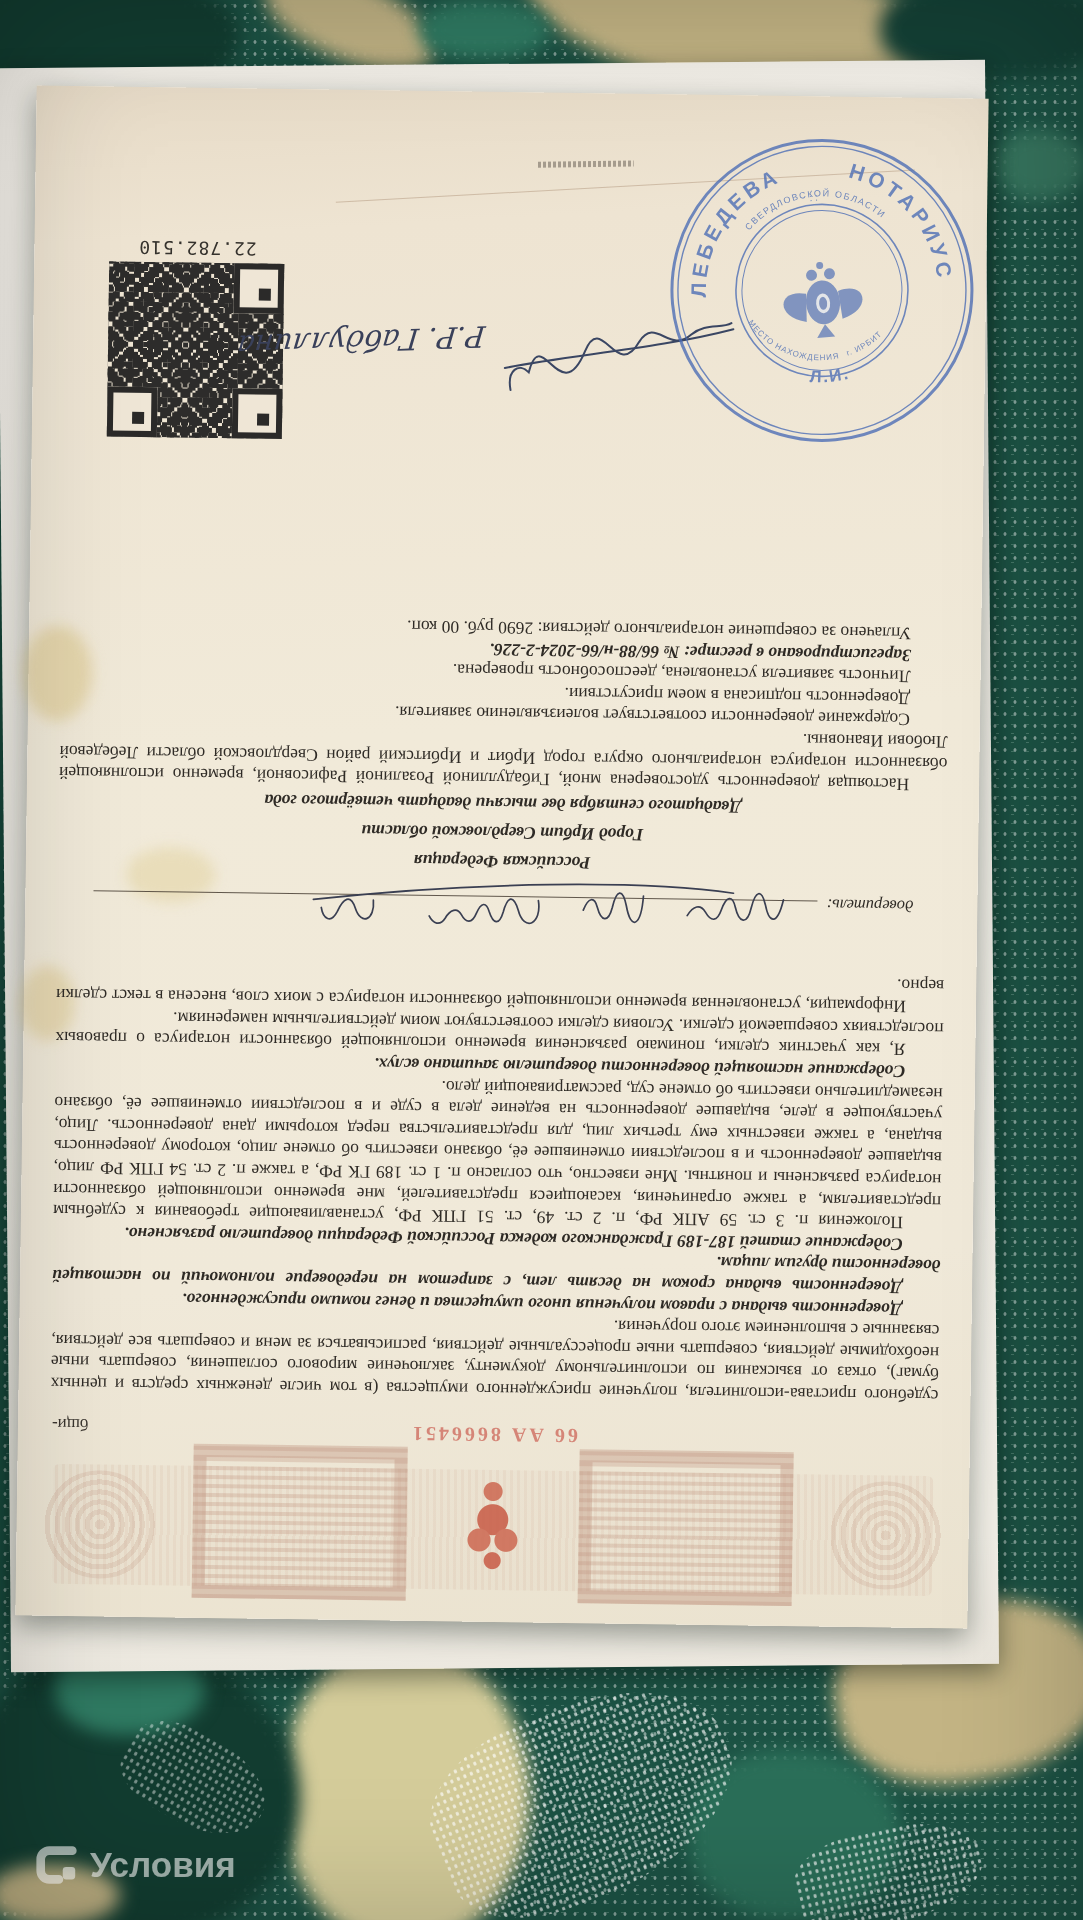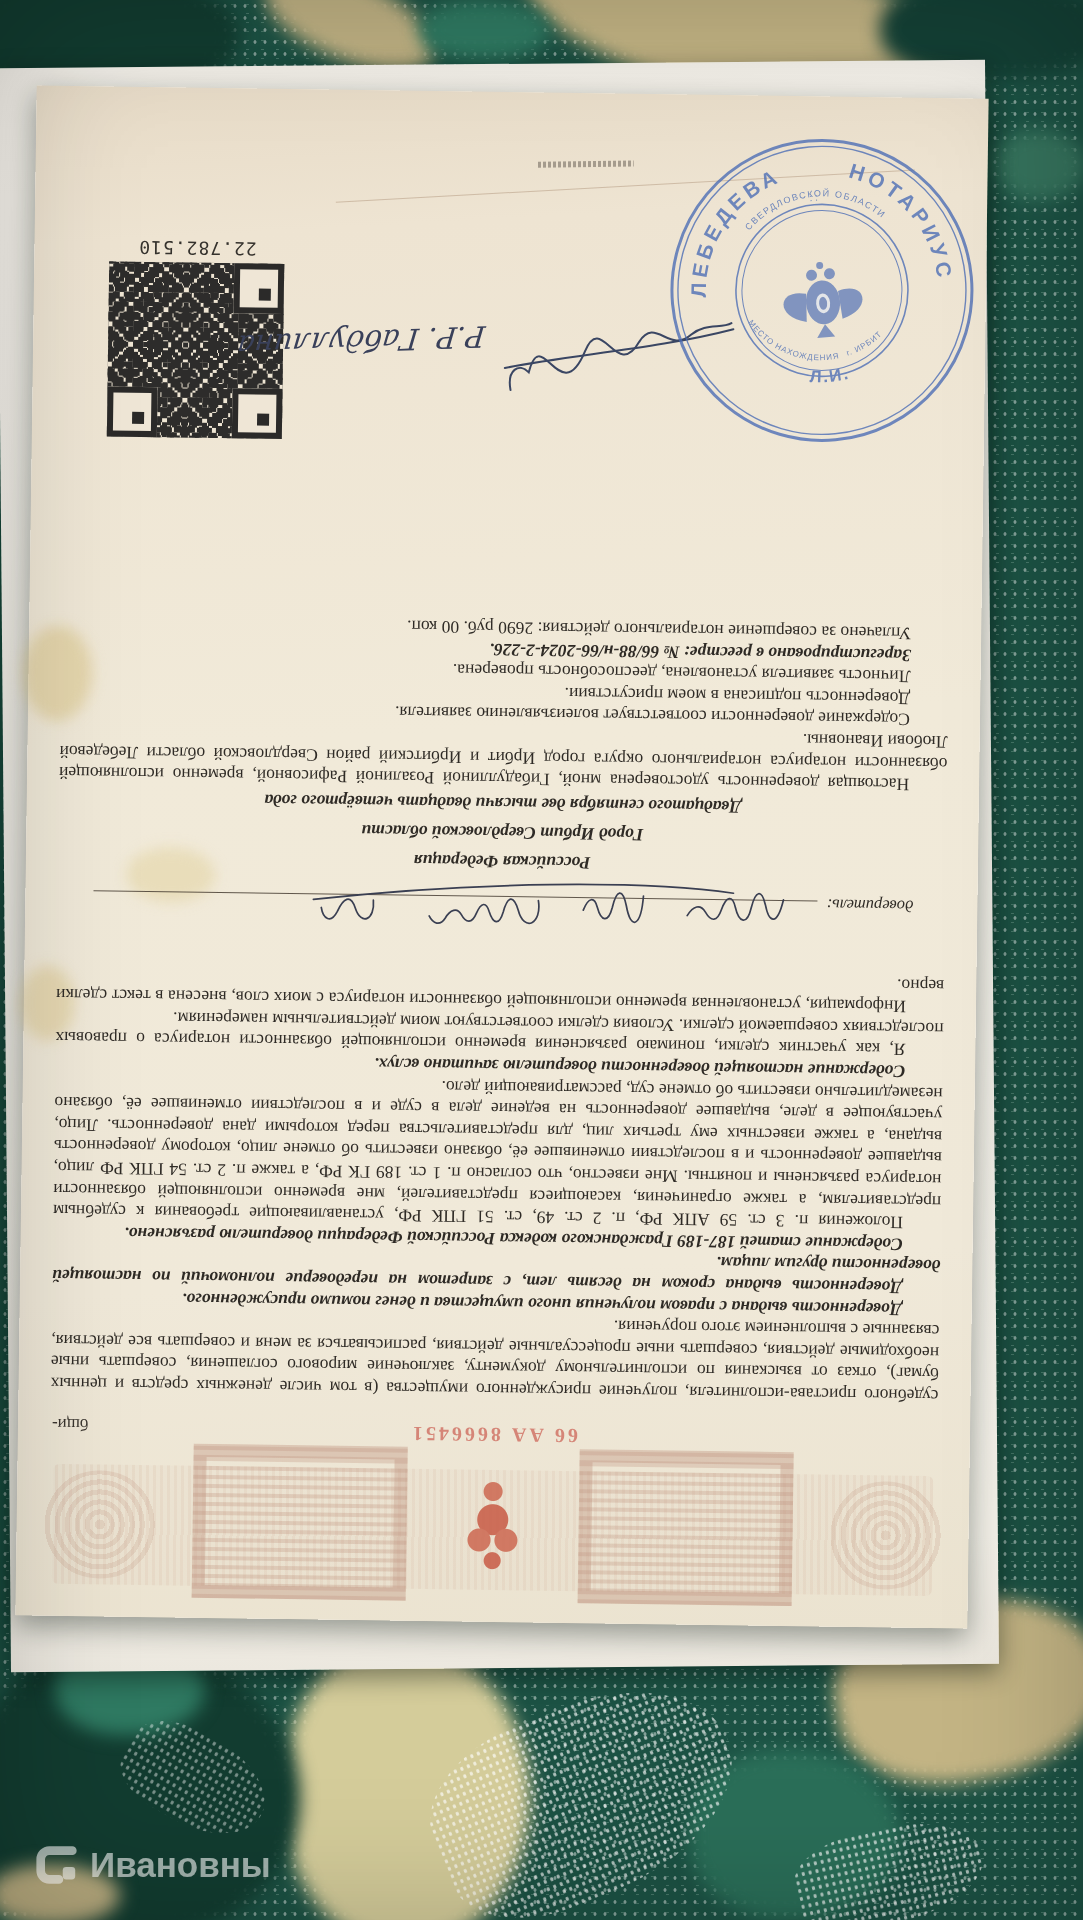--- a/index.html
+++ b/index.html
@@ -265,17 +265,17 @@
     </svg>
   </div>
 
   <div class="wm">
     <svg width="46" height="46" viewBox="0 0 48 48">
       <g fill="none" stroke="rgba(255,255,255,.6)" stroke-width="9" stroke-linecap="round">
         <path d="M40 9 H16 a9 9 0 0 0 -9 9 v12 a9 9 0 0 0 9 9 h10"></path>
       </g>
       <rect x="30" y="26" width="13" height="13" rx="3.5" fill="rgba(255,255,255,.6)"></rect>
     </svg>
-    <span class="txt">Ивановны</span>
+    <span class="txt">Условия</span>
   </div>
 
   <div class="vignette"></div>
 </div>
 
 </body></html>

